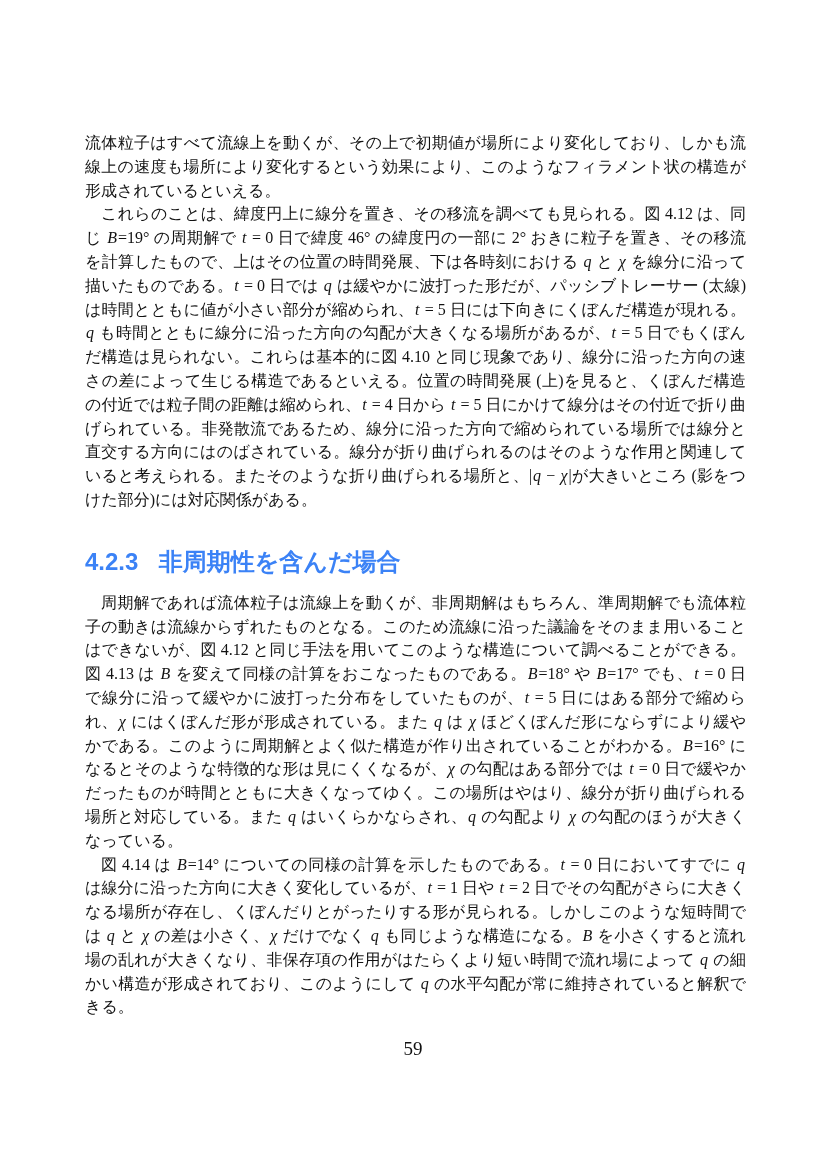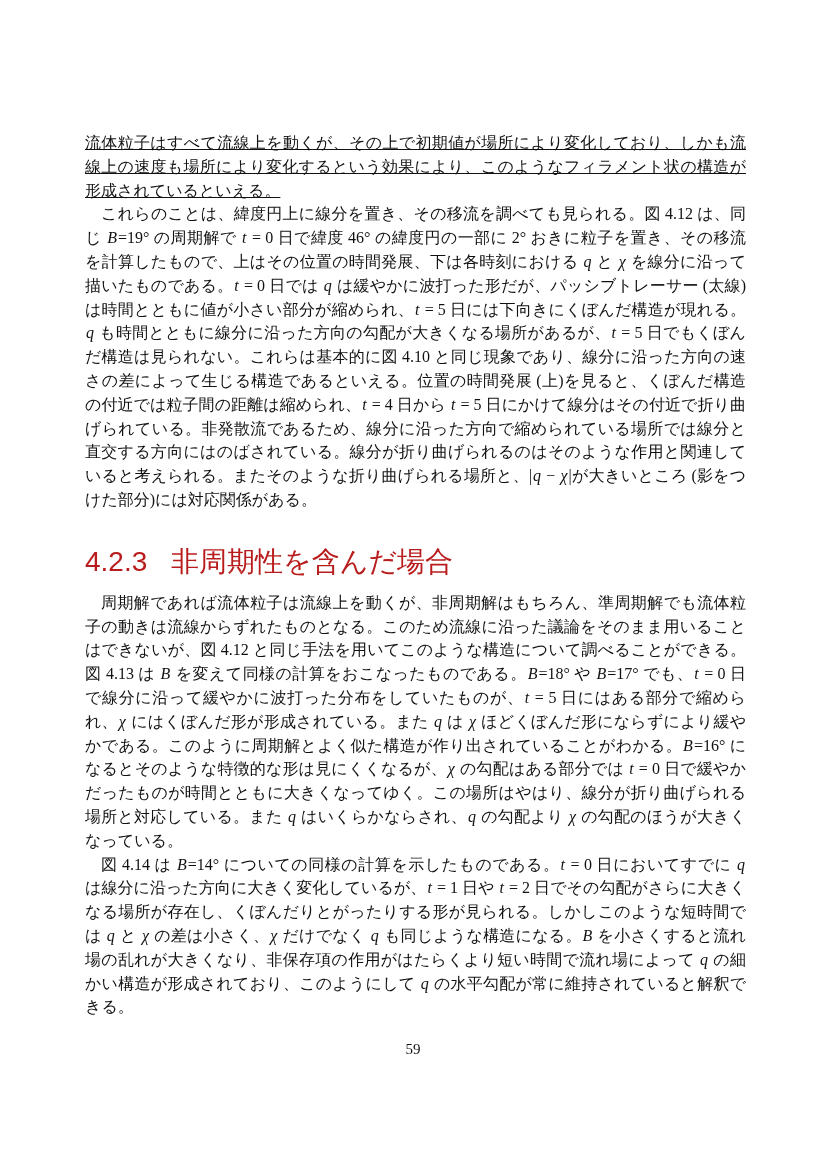--- a/index.html
+++ b/index.html
@@ -27,46 +27,45 @@
     margin: 0;
     padding: 0;
     font-size: 16px;
     line-height: 23.8px;
     text-align: justify;
     text-indent: 1em;
     letter-spacing: 0;
   }
   .paras-before p:first-child {
     text-indent: 0;
-    text-decoration: underline;
   }
   .text-block p i {
     font-style: italic;
     font-family: "Liberation Serif", "DejaVu Serif", serif;
     padding: 0 1px;
   }
   h2.section-heading {
     margin: 38px 0 17px 0;
     padding: 0;
     font-family: "Liberation Sans", "DejaVu Sans", sans-serif;
-    font-weight: normal;
-    font-size: 28px;
+    font-weight: bold;
+    font-size: 24px;
     line-height: 24px;
-    color: #b91c1c;
+    color: #3b82f6;
   }
   h2.section-heading .sec-num {
     margin-right: 0.85em;
   }
   .page-number {
     position: absolute;
     top: 1039px;
     left: 0;
     width: 100%;
     text-align: center;
-    font-size: 15px;
+    font-size: 19px;
     line-height: 20px;
     color: #111111;
   }
 </style>
 </head>
 <body>
 
 <div class="page">
   <div class="text-block">
     <div class="paras-before" id="paras-before">

